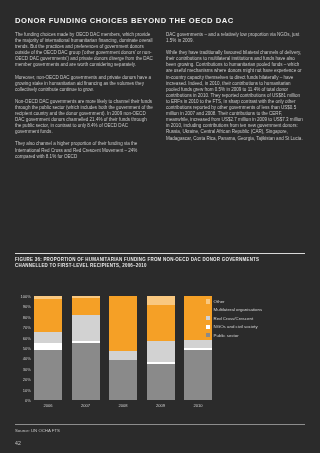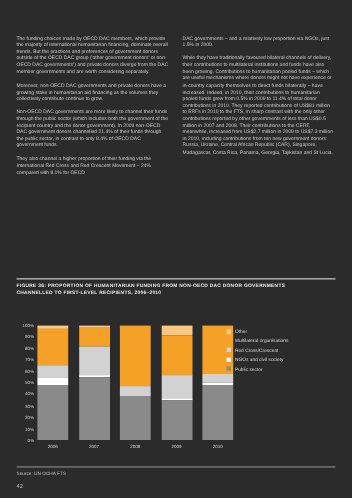--- a/index.html
+++ b/index.html
@@ -101,20 +101,21 @@
   .pageno{
     position:absolute;left:15px;top:440px;
     font-size:5.2px;color:#c6c6c6;
   }
 </style>
 </head>
 <body>
 
 <div class="page">
 
+  <div class="page-title">DONOR FUNDING CHOICES BEYOND THE OECD DAC</div>
 
   <div class="cols">
     <div class="col">
       <p>The funding choices made by OECD DAC members, which provide the majority of international humanitarian financing, dominate overall trends. But the practices and preferences of government donors outside of the OECD DAC group ('other government donors' or non-OECD DAC governments') and private donors diverge from the DAC member governments and are worth considering separately.</p>
       <p>Moreover, non-OECD DAC governments and private donors have a growing stake in humanitarian aid financing as the volumes they collectively contribute continue to grow.</p>
       <p>Non-OECD DAC governments are more likely to channel their funds through the public sector (which includes both the government of the recipient country and the donor government). In 2009 non-OECD DAC government donors channelled 21.4% of their funds through the public sector, in contrast to only 8.4% of OECD DAC government funds.</p>
       <p>They also channel a higher proportion of their funding via the International Red Cross and Red Crescent Movement – 24% compared with 8.1% for OECD</p>
     </div>
     <div class="col">
       <p>DAC governments – and a relatively low proportion via NGOs, just 1.5% in 2009.</p>

